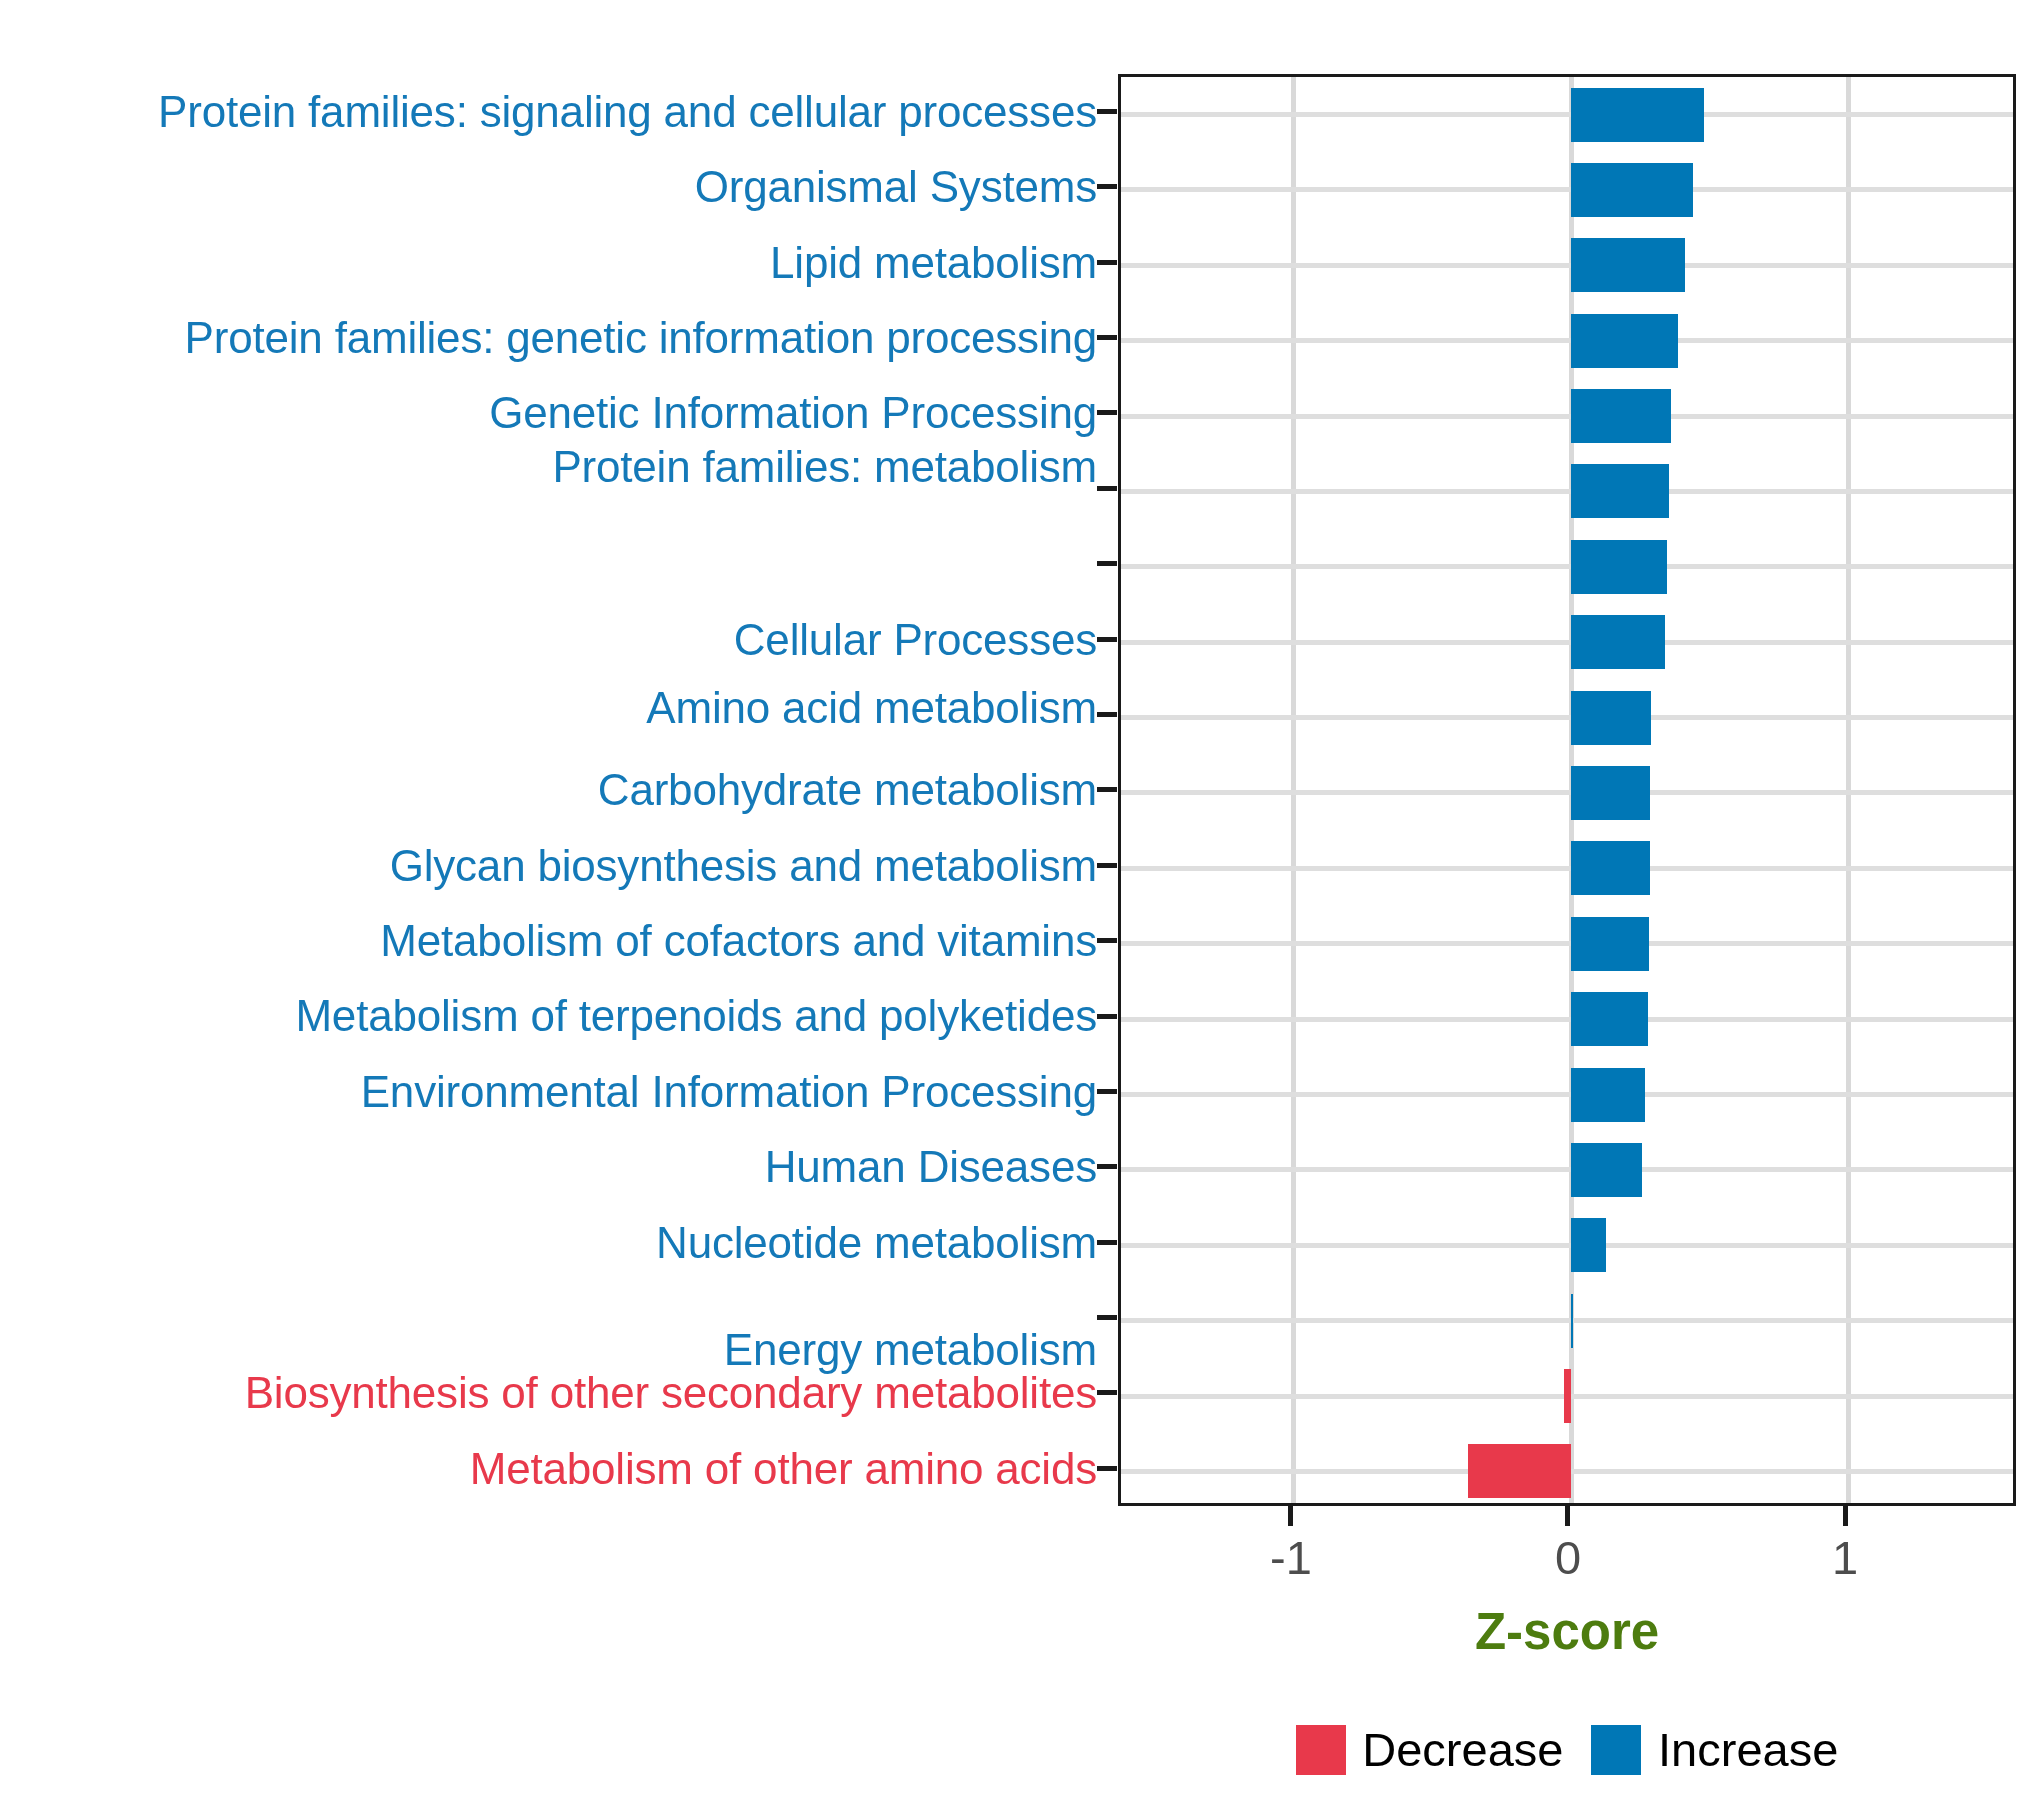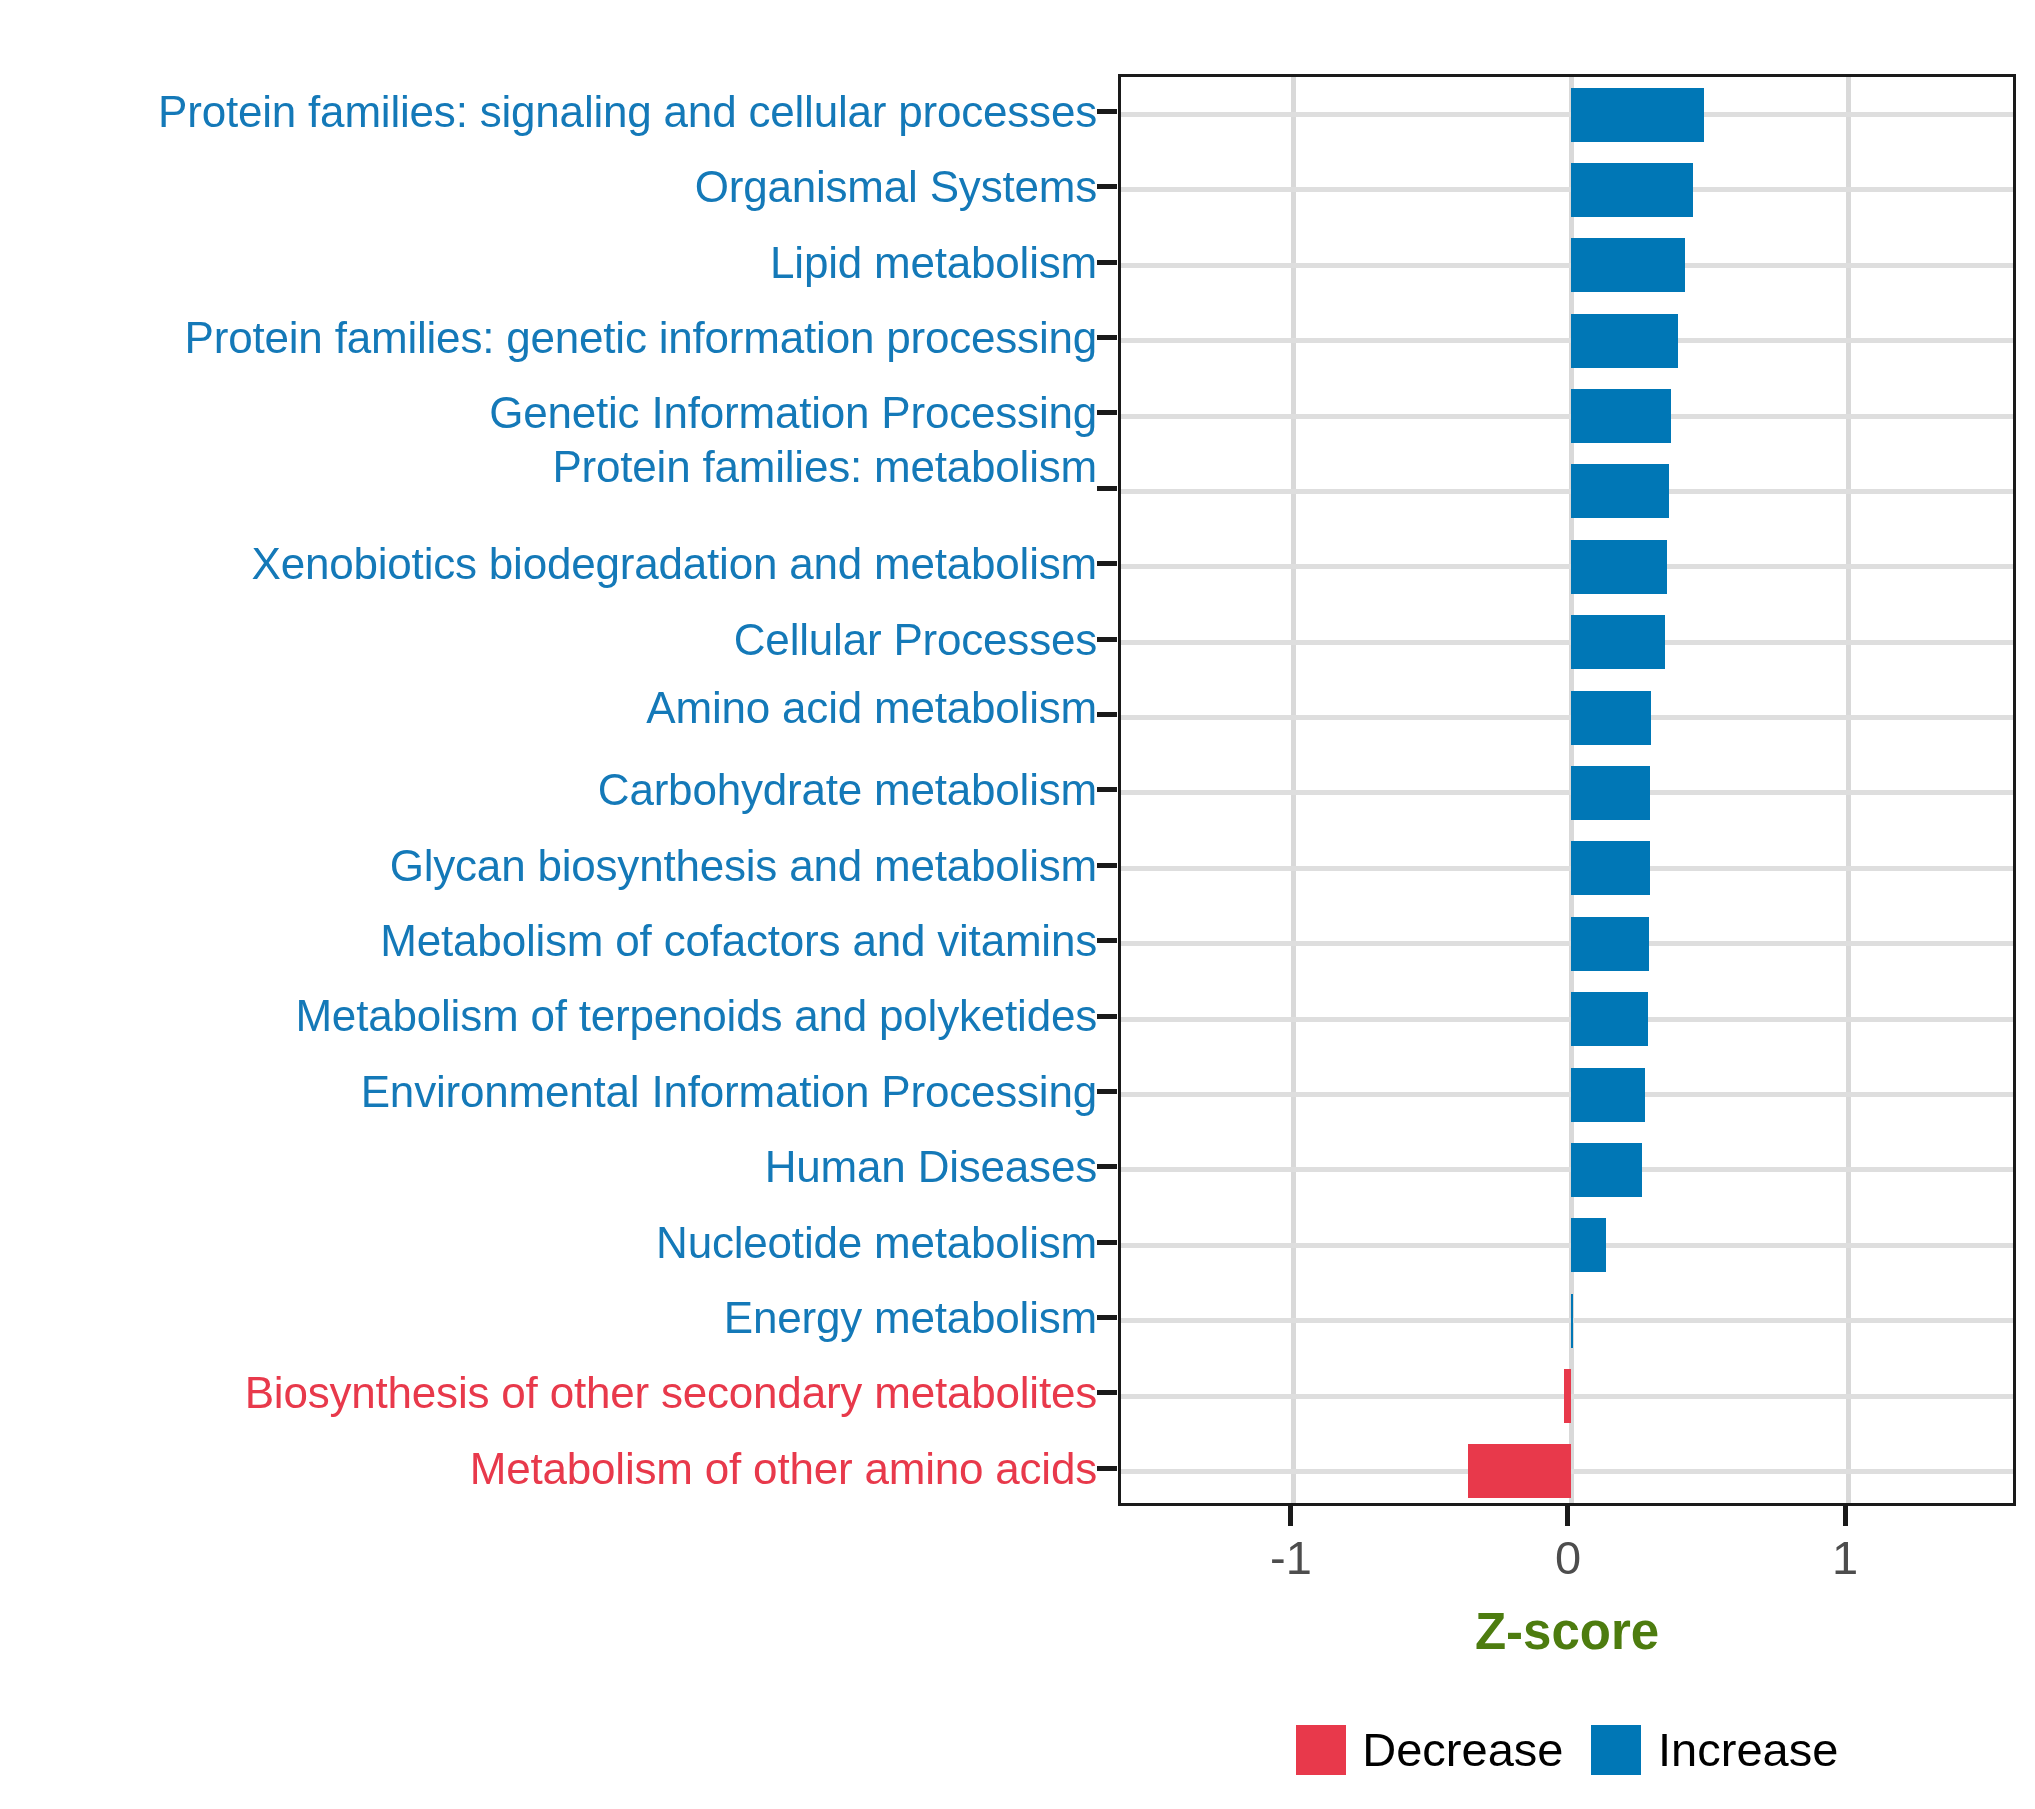--- a/index.html
+++ b/index.html
@@ -145,31 +145,30 @@
 
 <div id="figure">
 
   <div id="ylabels">
       <div class="ylabel increase" style="top: 16px;">Protein families: signaling and cellular processes</div>
       <div class="ylabel increase" style="top: 91px;">Organismal Systems</div>
       <div class="ylabel increase" style="top: 167px;">Lipid metabolism</div>
       <div class="ylabel increase" style="top: 242px;">Protein families: genetic information processing</div>
       <div class="ylabel increase" style="top: 317px;">Genetic Information Processing</div>
       <div class="ylabel increase" style="top: 371px;">Protein families: metabolism</div>
-      <div class="ylabel increase" style="top: 468px;">Xenobiotics biodegradation and metabolism</div>
       <div class="ylabel increase" style="top: 544px;">Cellular Processes</div>
       <div class="ylabel increase" style="top: 612px;">Amino acid metabolism</div>
       <div class="ylabel increase" style="top: 694px;">Carbohydrate metabolism</div>
       <div class="ylabel increase" style="top: 770px;">Glycan biosynthesis and metabolism</div>
       <div class="ylabel increase" style="top: 845px;">Metabolism of cofactors and vitamins</div>
       <div class="ylabel increase" style="top: 920px;">Metabolism of terpenoids and polyketides</div>
       <div class="ylabel increase" style="top: 996px;">Environmental Information Processing</div>
       <div class="ylabel increase" style="top: 1071px;">Human Diseases</div>
       <div class="ylabel increase" style="top: 1147px;">Nucleotide metabolism</div>
-      <div class="ylabel increase" style="top: 1222px;">Energy metabolism</div>
+      <div class="ylabel increase" style="top: 1254px;">Energy metabolism</div>
       <div class="ylabel decrease" style="top: 1297px;">Biosynthesis of other secondary metabolites</div>
       <div class="ylabel decrease" style="top: 1373px;">Metabolism of other amino acids</div>
     </div>
 
   <div id="panel">
       <div class="vgrid" style="left: 170px;"></div>
       <div class="vgrid" style="left: 448px;"></div>
       <div class="vgrid" style="left: 725px;"></div>
       <div class="hgrid" style="top: 35px;"></div>
       <div class="bar increase" title="Protein families: signaling and cellular processes: 0.48" style="width: 133px; left: 450px; top: 10.6px;"></div>

